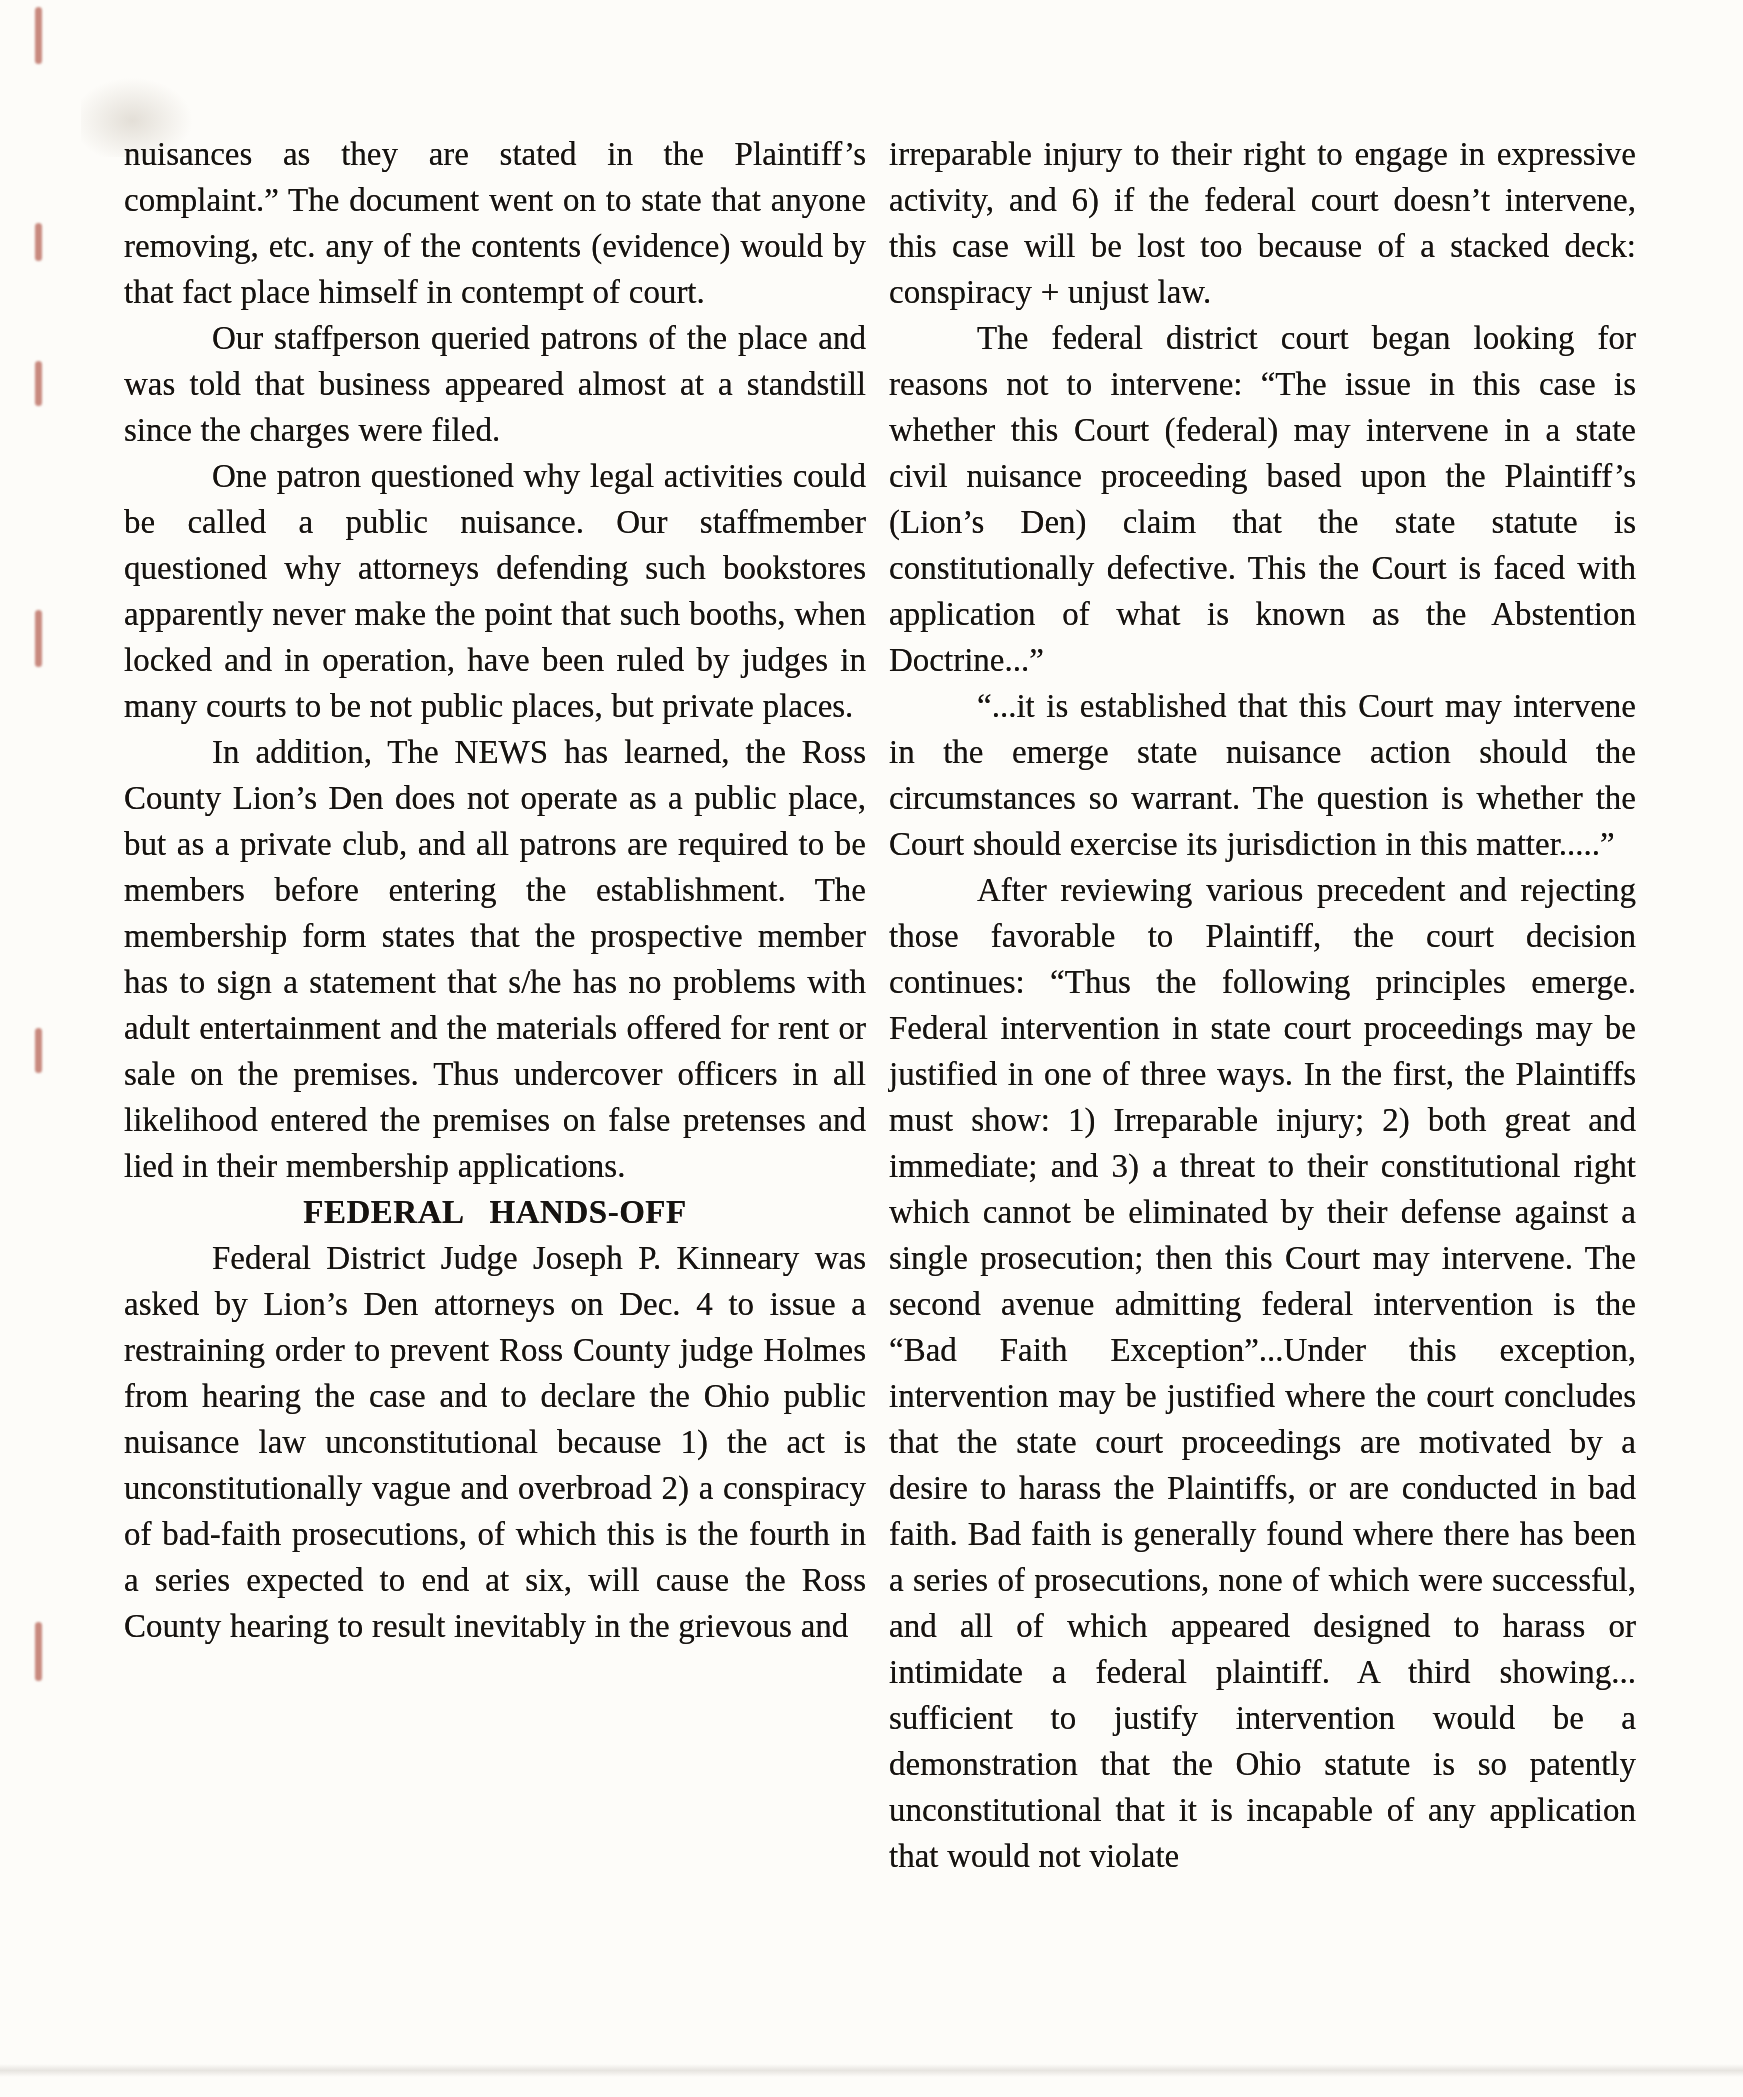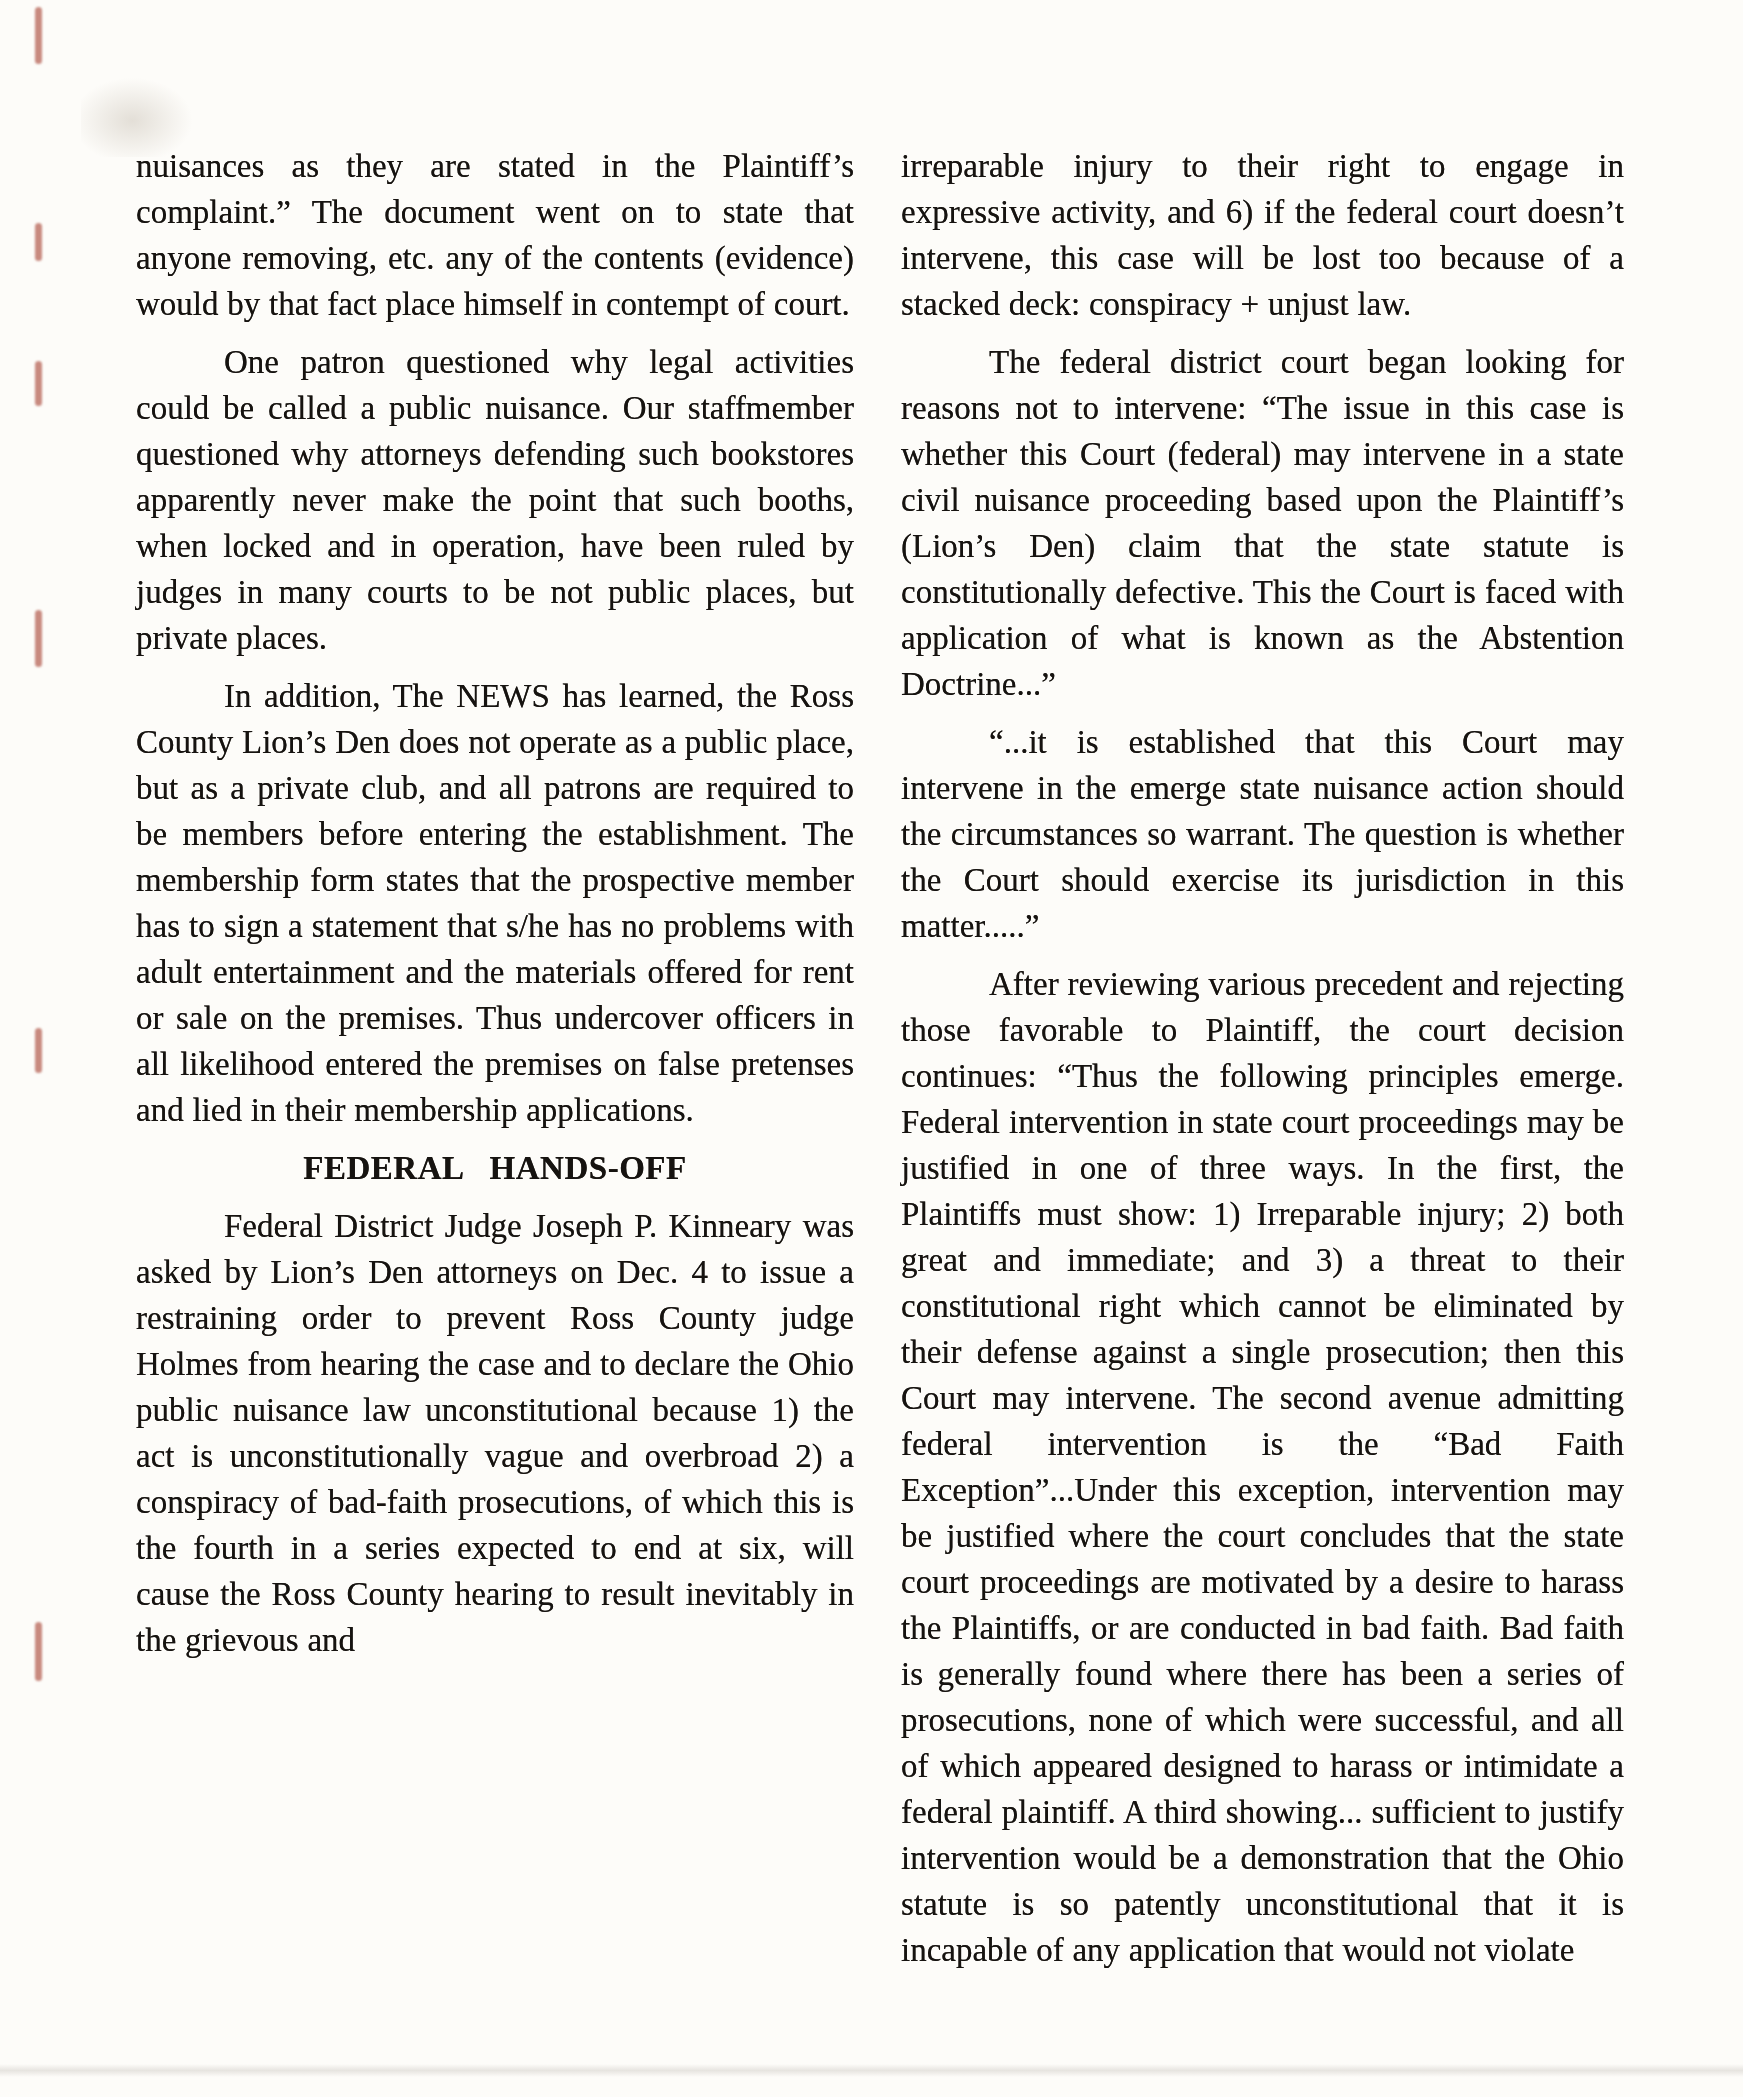--- a/index.html
+++ b/index.html
@@ -40,21 +40,21 @@
     top:131px;
     font-size:33px;
     line-height:46px;
     text-align:justify;
     text-justify:inter-word;
     text-shadow:0 0 0.5px rgba(22,17,12,0.8);
     word-spacing:0.5px;
   }
   #col-left{left:124px;width:742px;}
   #col-right{left:889px;width:747px;}
-  .col p{margin:12px;}
+  .col p{margin:0;}
   .col p.indent{text-indent:88px;}
   .col p.heading{
     font-weight:bold;
     text-indent:0;
     word-spacing:0.55em;
     letter-spacing:0.5px;
     text-align:center;
   }
   .ul{
     text-decoration-thickness:3.3px;
@@ -69,20 +69,21 @@
   <div class="red-dash" style="top:6.6px;height:57px;"></div>
   <div class="red-dash" style="top:223px;height:38px;"></div>
   <div class="red-dash" style="top:361px;height:45px;"></div>
   <div class="red-dash" style="top:610px;height:57px;"></div>
   <div class="red-dash" style="top:1028px;height:45px;"></div>
   <div class="red-dash" style="top:1622px;height:59px;"></div>
   <div class="bottom-band"></div>
 
   <div class="col" id="col-left">
       <p><span>nuisances as they are stated in the Plaintiff’s complaint.” The document went on to state that anyone removing, etc. any of the contents (evidence) would by that fact place himself in contempt of court.</span></p>
+      <p class="indent"><span>Our staffperson queried patrons of the place and was told that business appeared almost at a standstill since the charges were filed.</span></p>
       <p class="indent"><span>One patron questioned why legal activities could be called a public nuisance. Our staffmember questioned why attorneys defending such bookstores apparently never make the point that such booths, when locked and in operation, have been ruled by judges in many courts to be not public places, but private places.</span></p>
       <p class="indent"><span>In addition, </span><span class="ul">The NEWS</span><span> has learned, the Ross County Lion’s Den does not operate as a public place, but as a private club, and all patrons are required to be members before entering the establishment. The membership form states that the prospective member has to sign a statement that s/he has no problems with adult entertainment and the materials offered for rent or sale on the premises. Thus undercover officers in all likelihood entered the premises on false pretenses and lied in their membership applications.</span></p>
       <p class="heading">FEDERAL HANDS-OFF</p>
       <p class="indent"><span>Federal District Judge Joseph P. Kinneary was asked by Lion’s Den attorneys on Dec. 4 to issue a restraining order to prevent Ross County judge Holmes from hearing the case and to declare the Ohio public nuisance law unconstitutional because 1) the act is unconstitutionally vague and overbroad 2) a conspiracy of bad-faith prosecutions, of which this is the fourth in a series expected to end at six, will cause the Ross County hearing to result inevitably in the grievous and</span></p>
     </div>
   <div class="col" id="col-right">
       <p><span>irreparable injury to their right to engage in expressive activity, and 6) if the federal court doesn’t intervene, this case will be lost too because of a stacked deck: conspiracy + unjust law.</span></p>
       <p class="indent"><span>The federal district court began looking for reasons not to intervene: “The issue in this case is whether this Court (federal) may intervene in a state civil nuisance proceeding based upon the Plaintiff’s (Lion’s Den) claim that the state statute is constitutionally defective. This the Court is faced with application of what is known as the Abstention Doctrine...”</span></p>
       <p class="indent"><span>“...it is established that this Court may intervene in the emerge state nuisance action should the circumstances so warrant. The question is whether the Court should exercise its jurisdiction in this matter.....”</span></p>
       <p class="indent"><span>After reviewing various precedent and rejecting those favorable to Plaintiff, the court decision continues: “Thus the following principles emerge. Federal intervention in state court proceedings may be justified in one of three ways. In the first, the Plaintiffs must show: 1) Irreparable injury; 2) both great and immediate; and 3) a threat to their constitutional right which cannot be eliminated by their defense against a single prosecution; then this Court may intervene. The second avenue admitting federal intervention is the “Bad Faith Exception”...Under this exception, intervention may be justified where the court concludes that the state court proceedings are motivated by a desire to harass the Plaintiffs, or are conducted in bad faith. Bad faith is generally found where there has been a series of prosecutions, </span><span class="ul">none of which were successful,</span><span> and all of which appeared designed to harass or intimidate a federal plaintiff.  A third showing... sufficient to justify intervention would be a demonstration that the Ohio statute is so patently unconstitutional that it is incapable of any application that would not violate</span></p>

